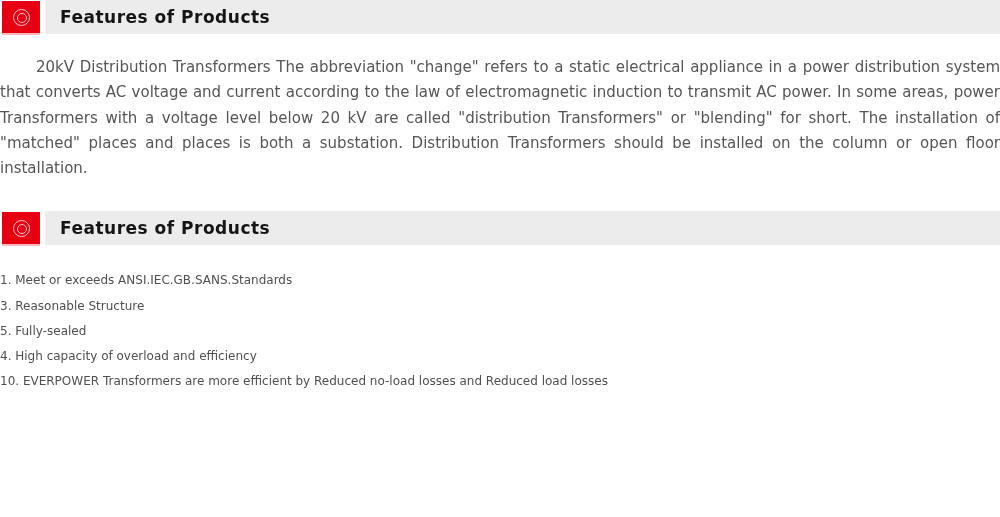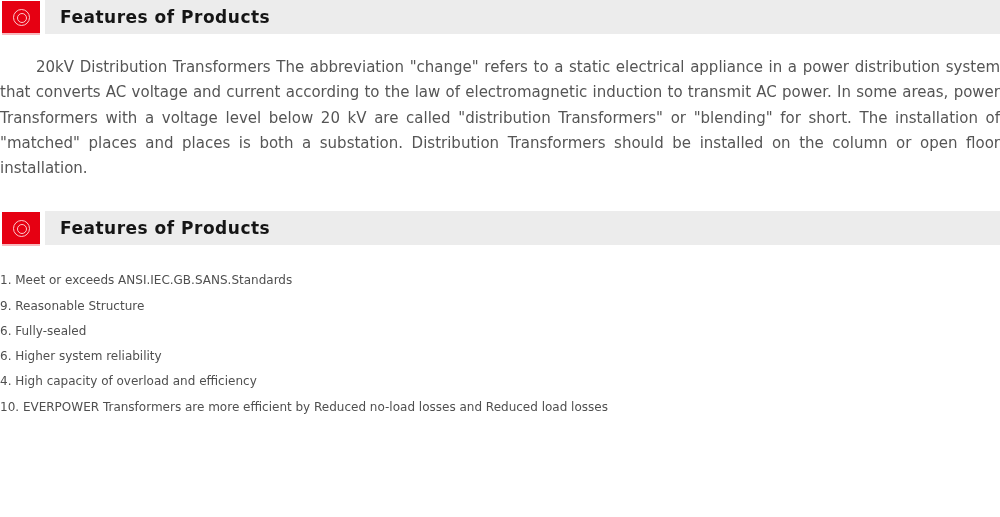--- a/index.html
+++ b/index.html
@@ -109,20 +109,19 @@
   <header class="section-header second">
     <div class="bar"></div>
     <div class="logo-box">
       <span class="rings"></span>
     </div>
     <h2 class="section-title">Features of Products</h2>
   </header>
 
   <ul class="feature-list">
     <li>1. Meet or exceeds ANSI.IEC.GB.SANS.Standards</li>
-    <li>9. Reasonable Structure</li>
-    <li>6. Fully-sealed</li>
-    <li>6. Higher system reliability</li>
+    <li>3. Reasonable Structure</li>
+    <li>5. Fully-sealed</li>
     <li>4. High capacity of overload and efficiency</li>
     <li>10. EVERPOWER Transformers are more efficient by Reduced no-load losses and Reduced load losses</li>
   </ul>
 
 </div>
 
 </body></html>

